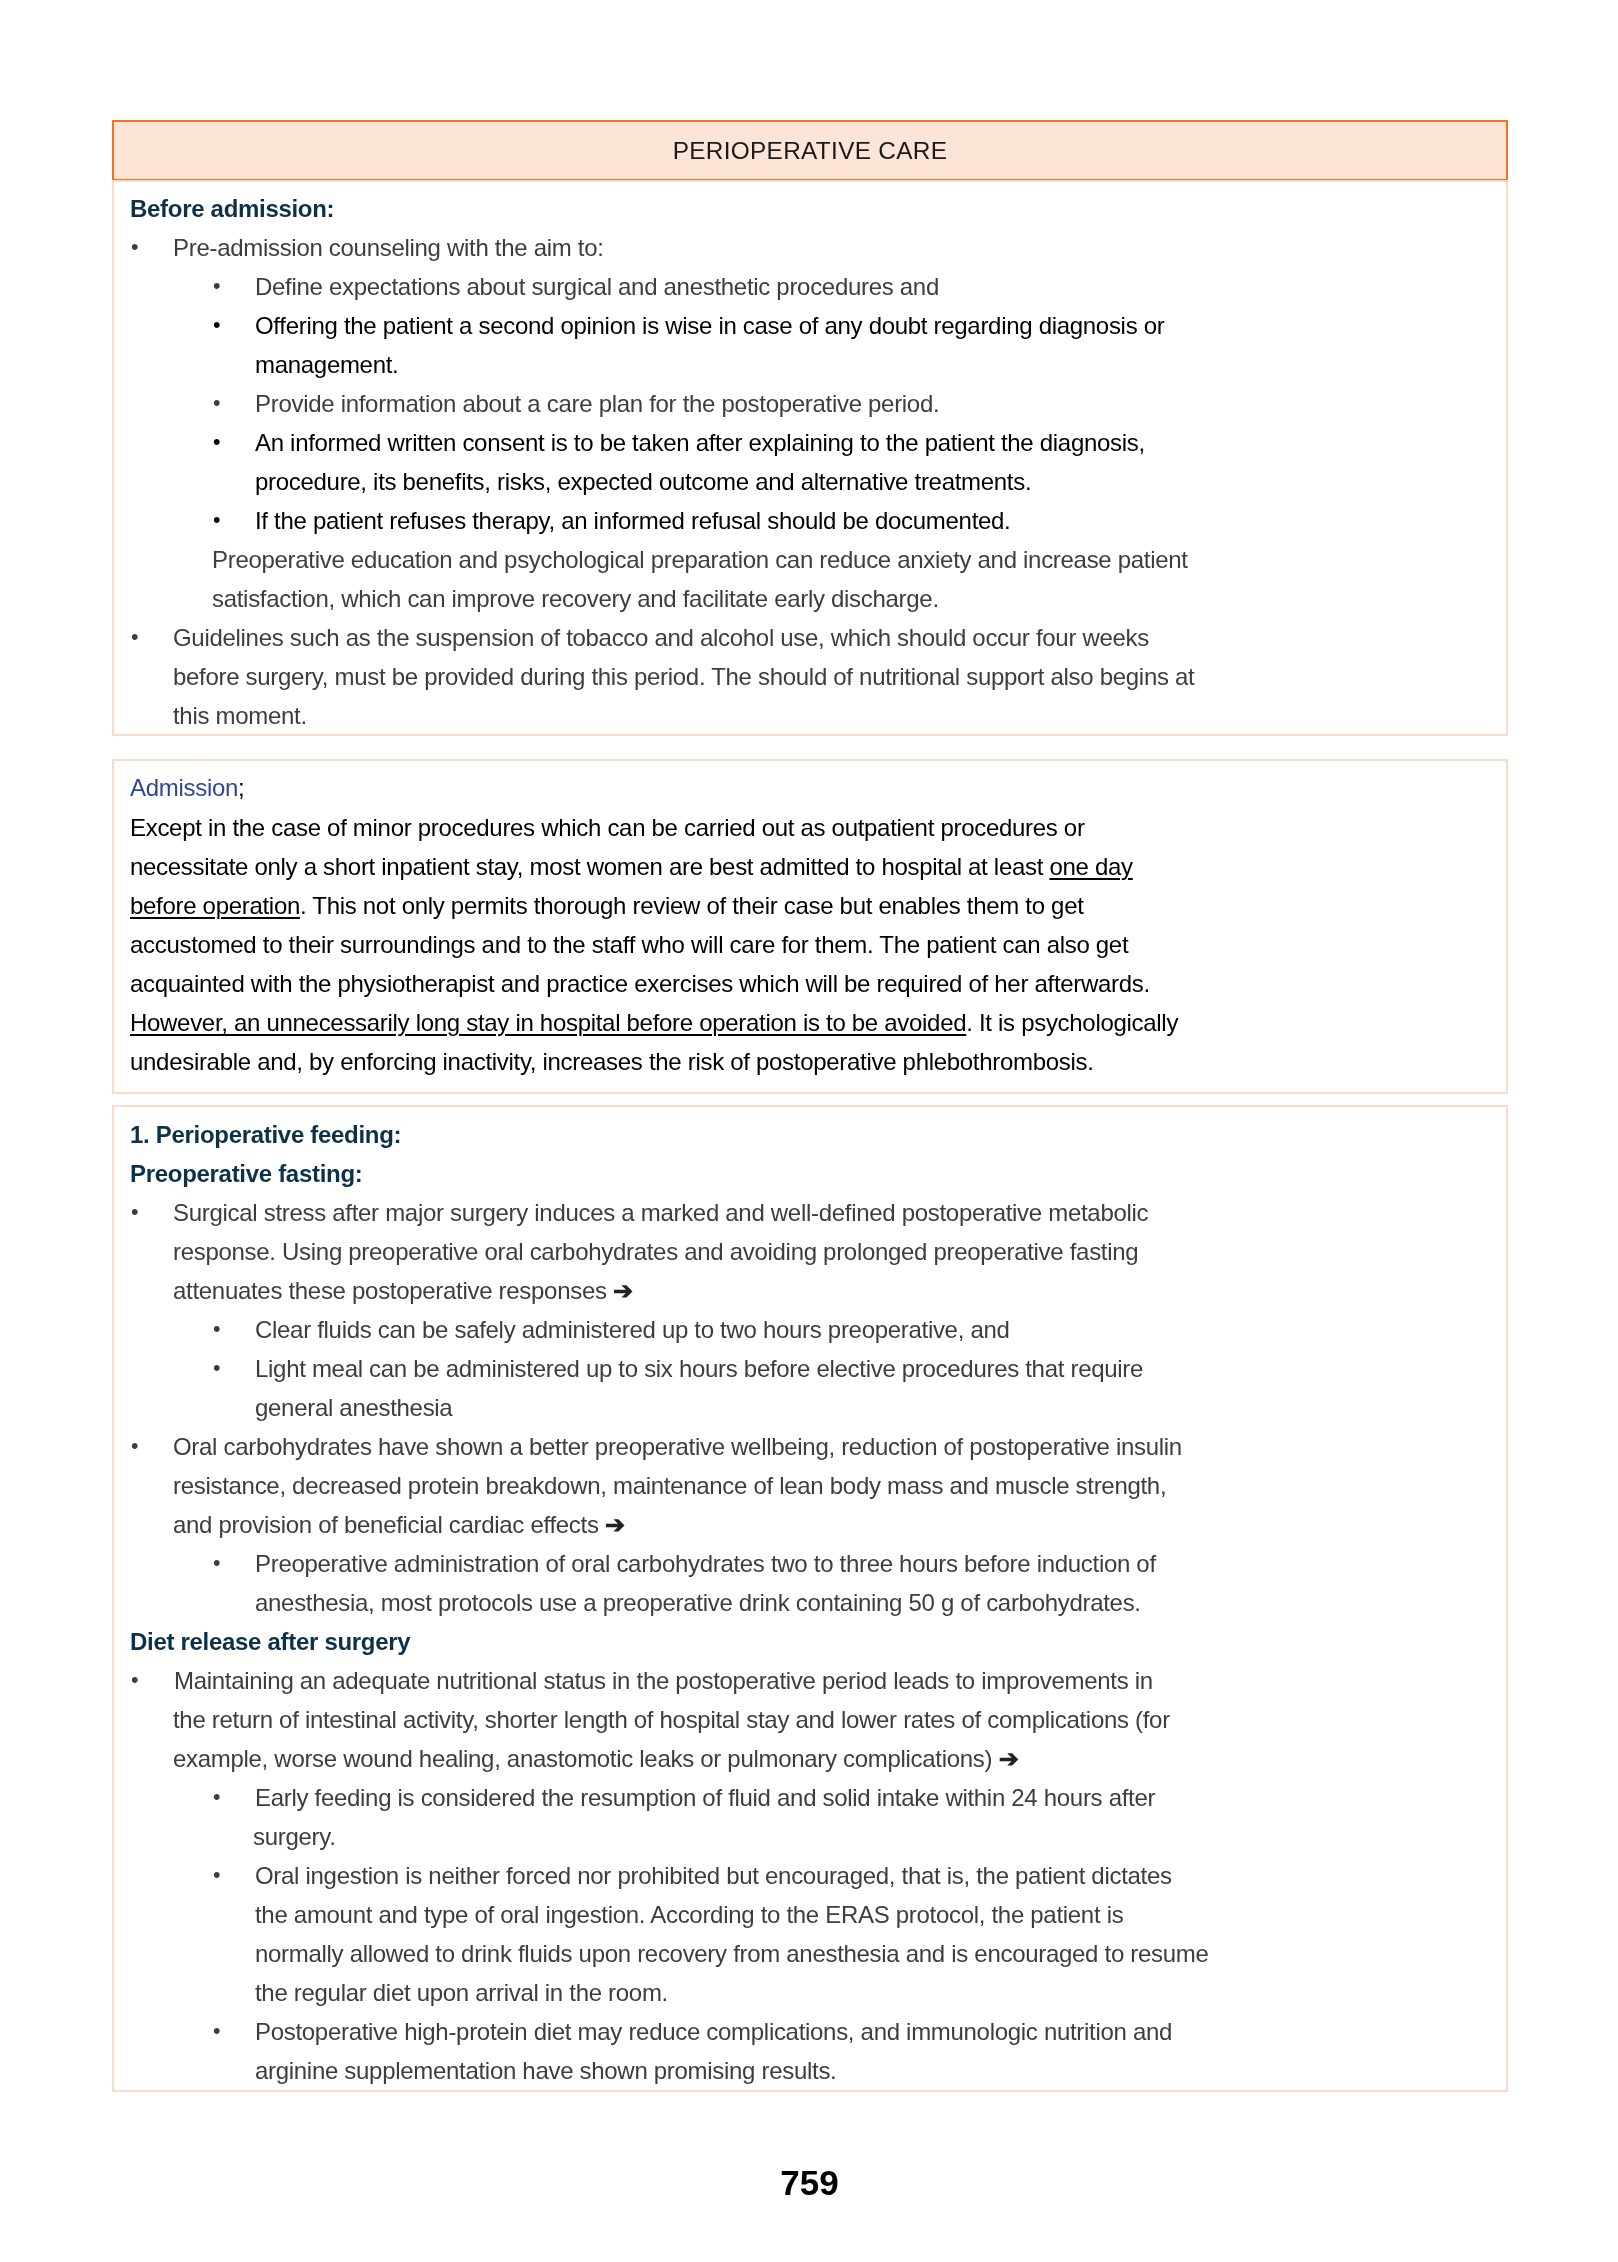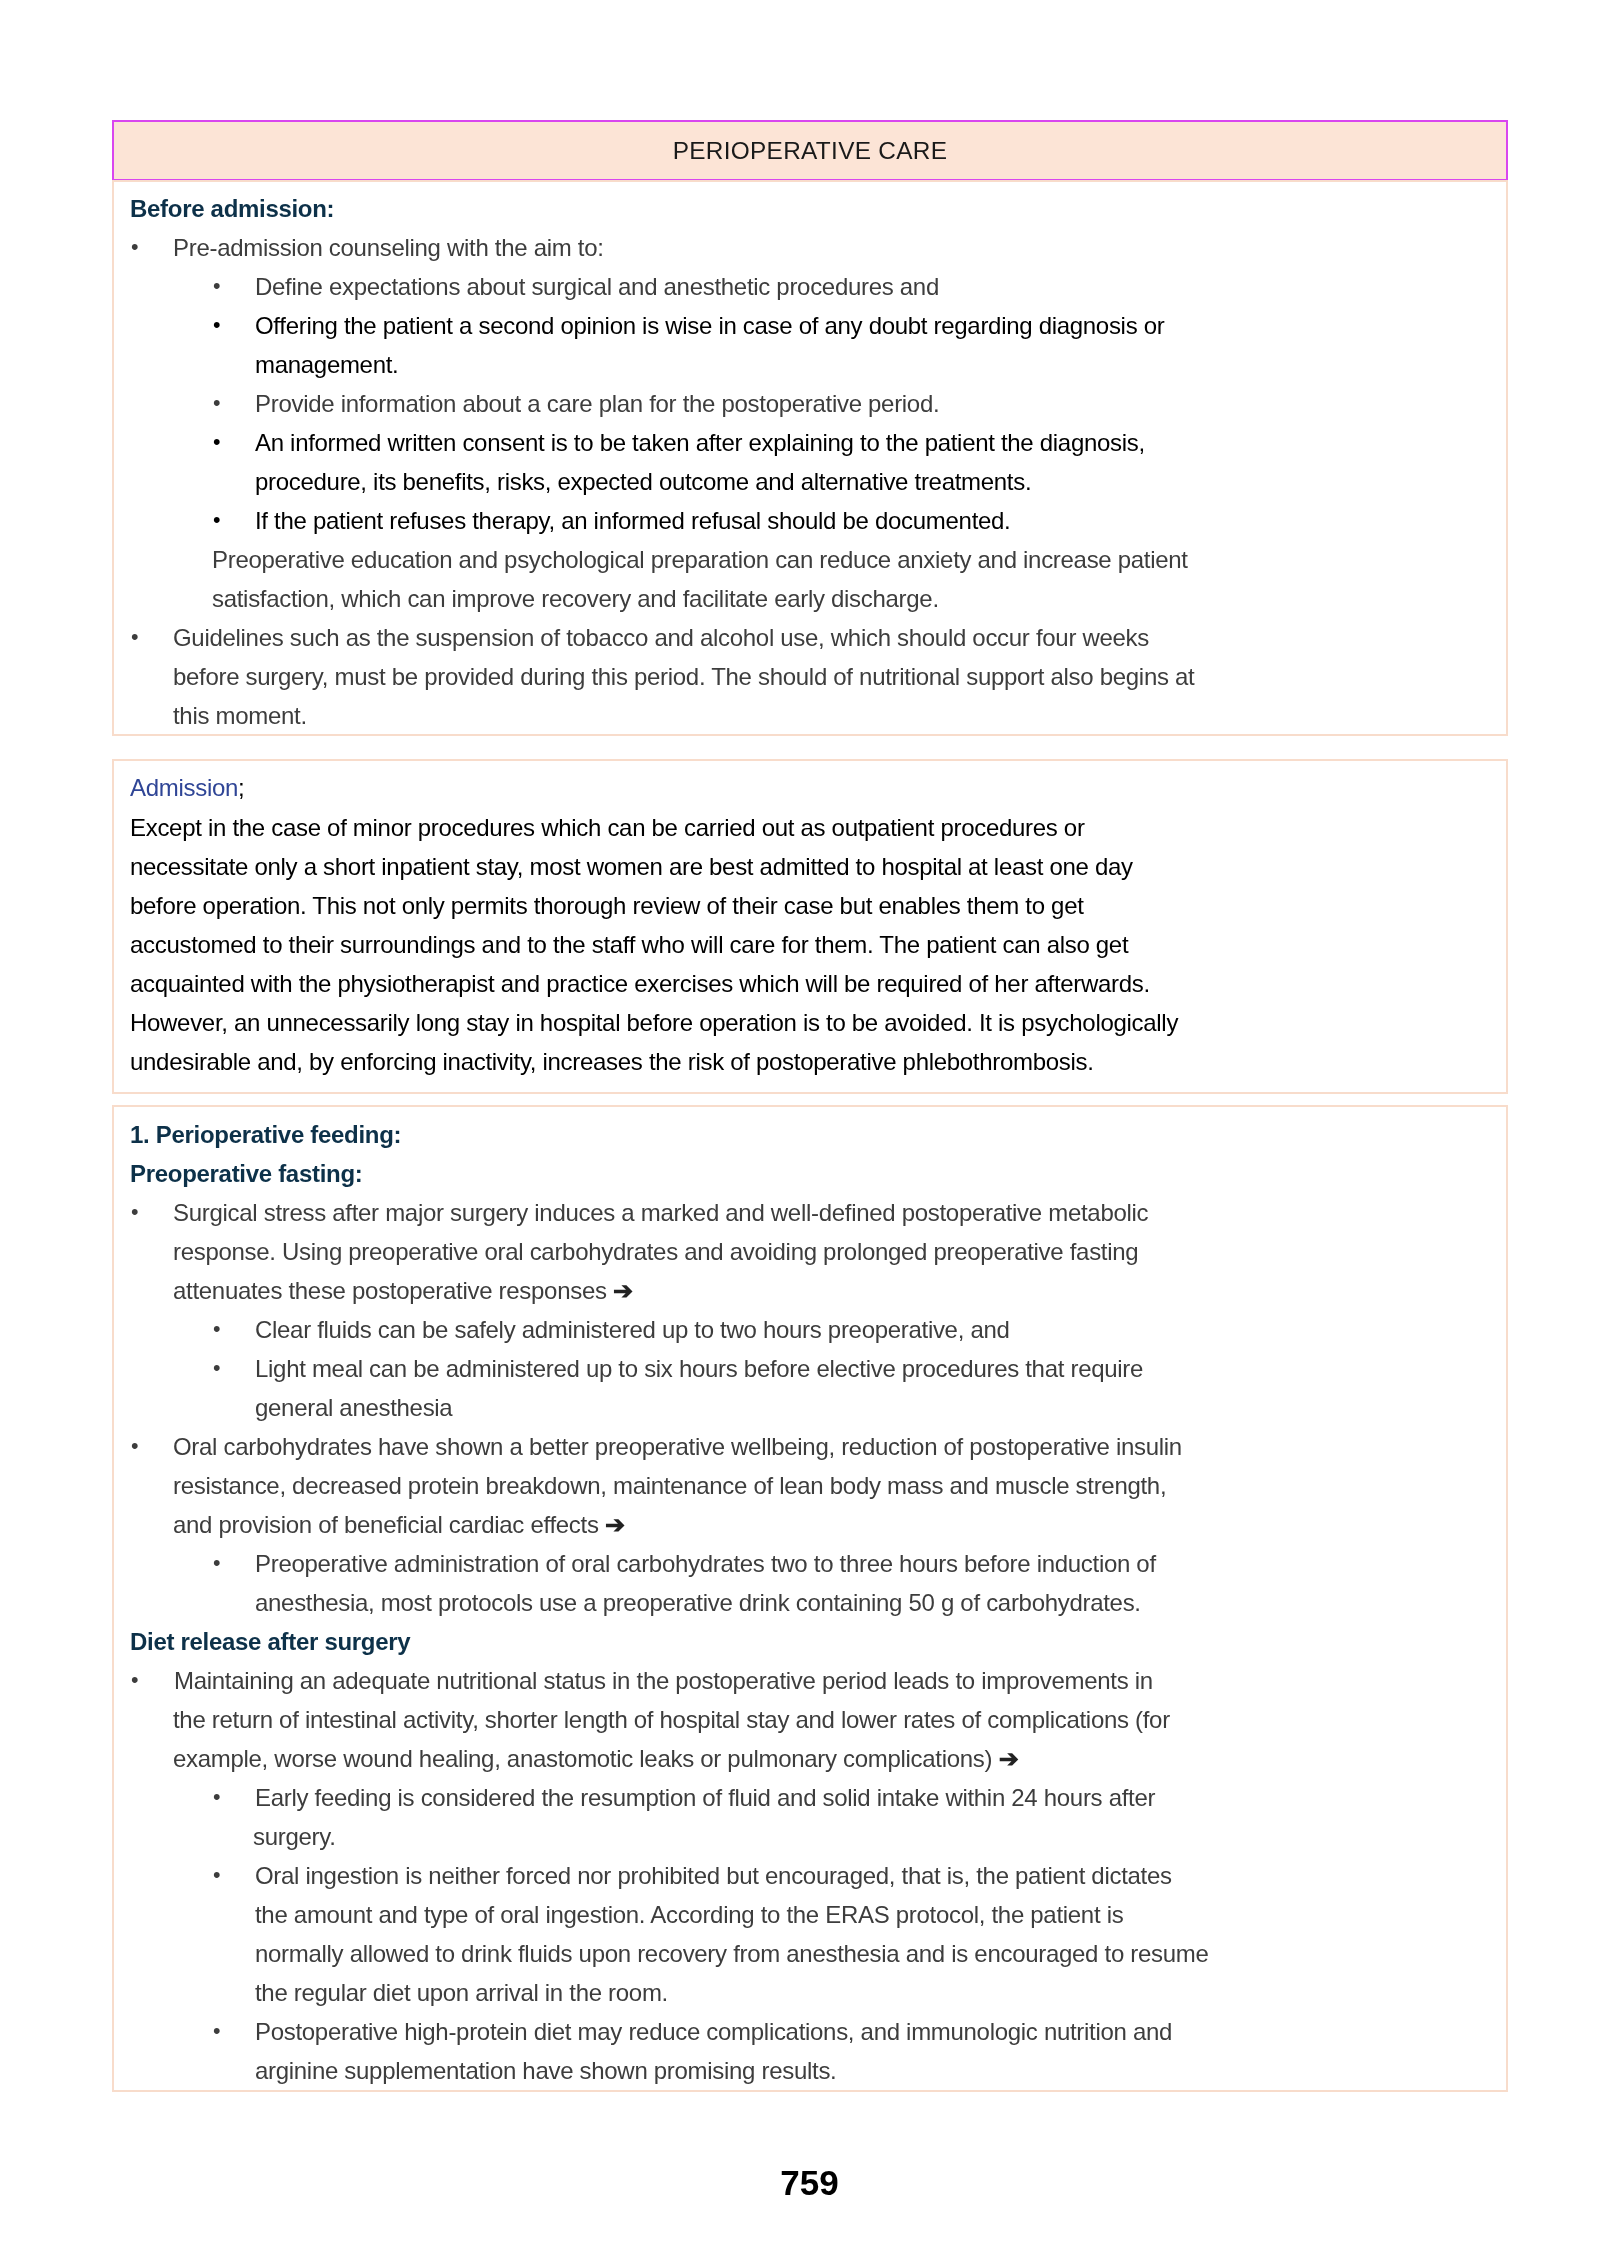--- a/index.html
+++ b/index.html
@@ -1,24 +1,24 @@
 <!DOCTYPE html>
 <html><head>
 <meta charset="utf-8">
 <style>
   html, body { margin: 0; padding: 0; background: #ffffff; }
   body { width: 1619px; height: 2263px; position: relative; font-family: "Liberation Sans", sans-serif; color: #000; overflow: hidden; }
   .box { position: absolute; left: 112px; width: 1396px; border: 2px solid #f8dccb; background: #fff; box-sizing: border-box; }
-  .hdr { position: absolute; left: 112px; top: 120px; width: 1396px; height: 61px; background: #fce4d6; border: 2px solid #d946ef; box-sizing: border-box; text-align: center; line-height: 57px; font-size: 24.4px; color: #1a1a1a; letter-spacing: 0.3px; }
+  .hdr { position: absolute; left: 112px; top: 120px; width: 1396px; height: 61px; background: #fce4d6; border: 2px solid #f97316; box-sizing: border-box; text-align: center; line-height: 57px; font-size: 24.4px; color: #1a1a1a; letter-spacing: 0.3px; }
   .ln { position: absolute; white-space: nowrap; font-size: 24px; line-height: 39px; height: 39px; letter-spacing: -0.3px; }
   .gray { color: #3d3d3d; }
   .blk { color: #000; }
   .head { color: #0d3149; font-weight: bold; }
   .blue { color: #2f4596; }
-  .u { text-decoration-thickness: 2px; text-underline-offset: 2.9px; }
+  .u { text-decoration: underline; text-decoration-thickness: 2px; text-underline-offset: 2.9px; }
   .bul { position: absolute; font-size: 21.5px; line-height: 39px; height: 39px; }
   .arrow { font-weight: bold; color: #222; }
   .pagenum { position: absolute; left: 0; width: 1619px; top: 2163px; text-align: center; font-family: "Liberation Sans", sans-serif; font-weight: bold; font-size: 35px; color: #000; }
 </style>
 </head>
 <body>
 
 <div class="hdr">
   <span>PERIOPERATIVE CARE</span>
 </div>

